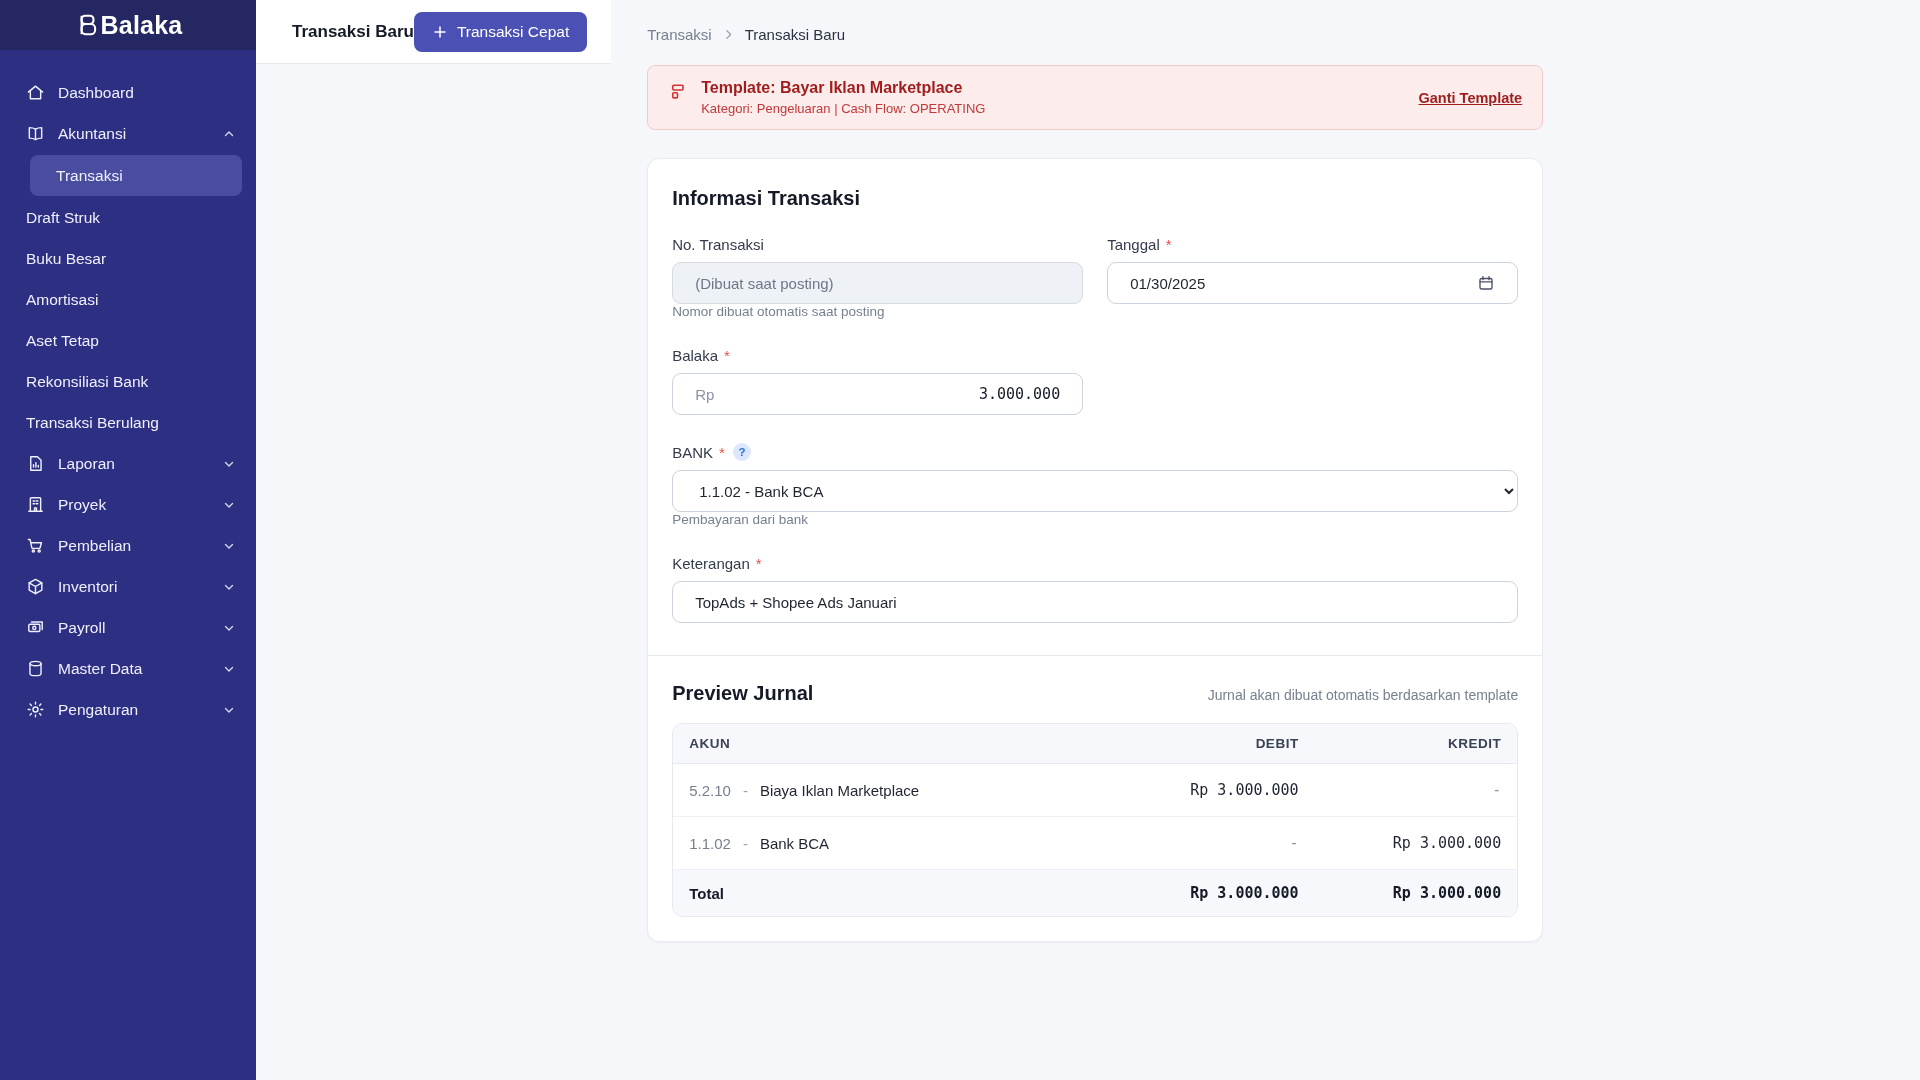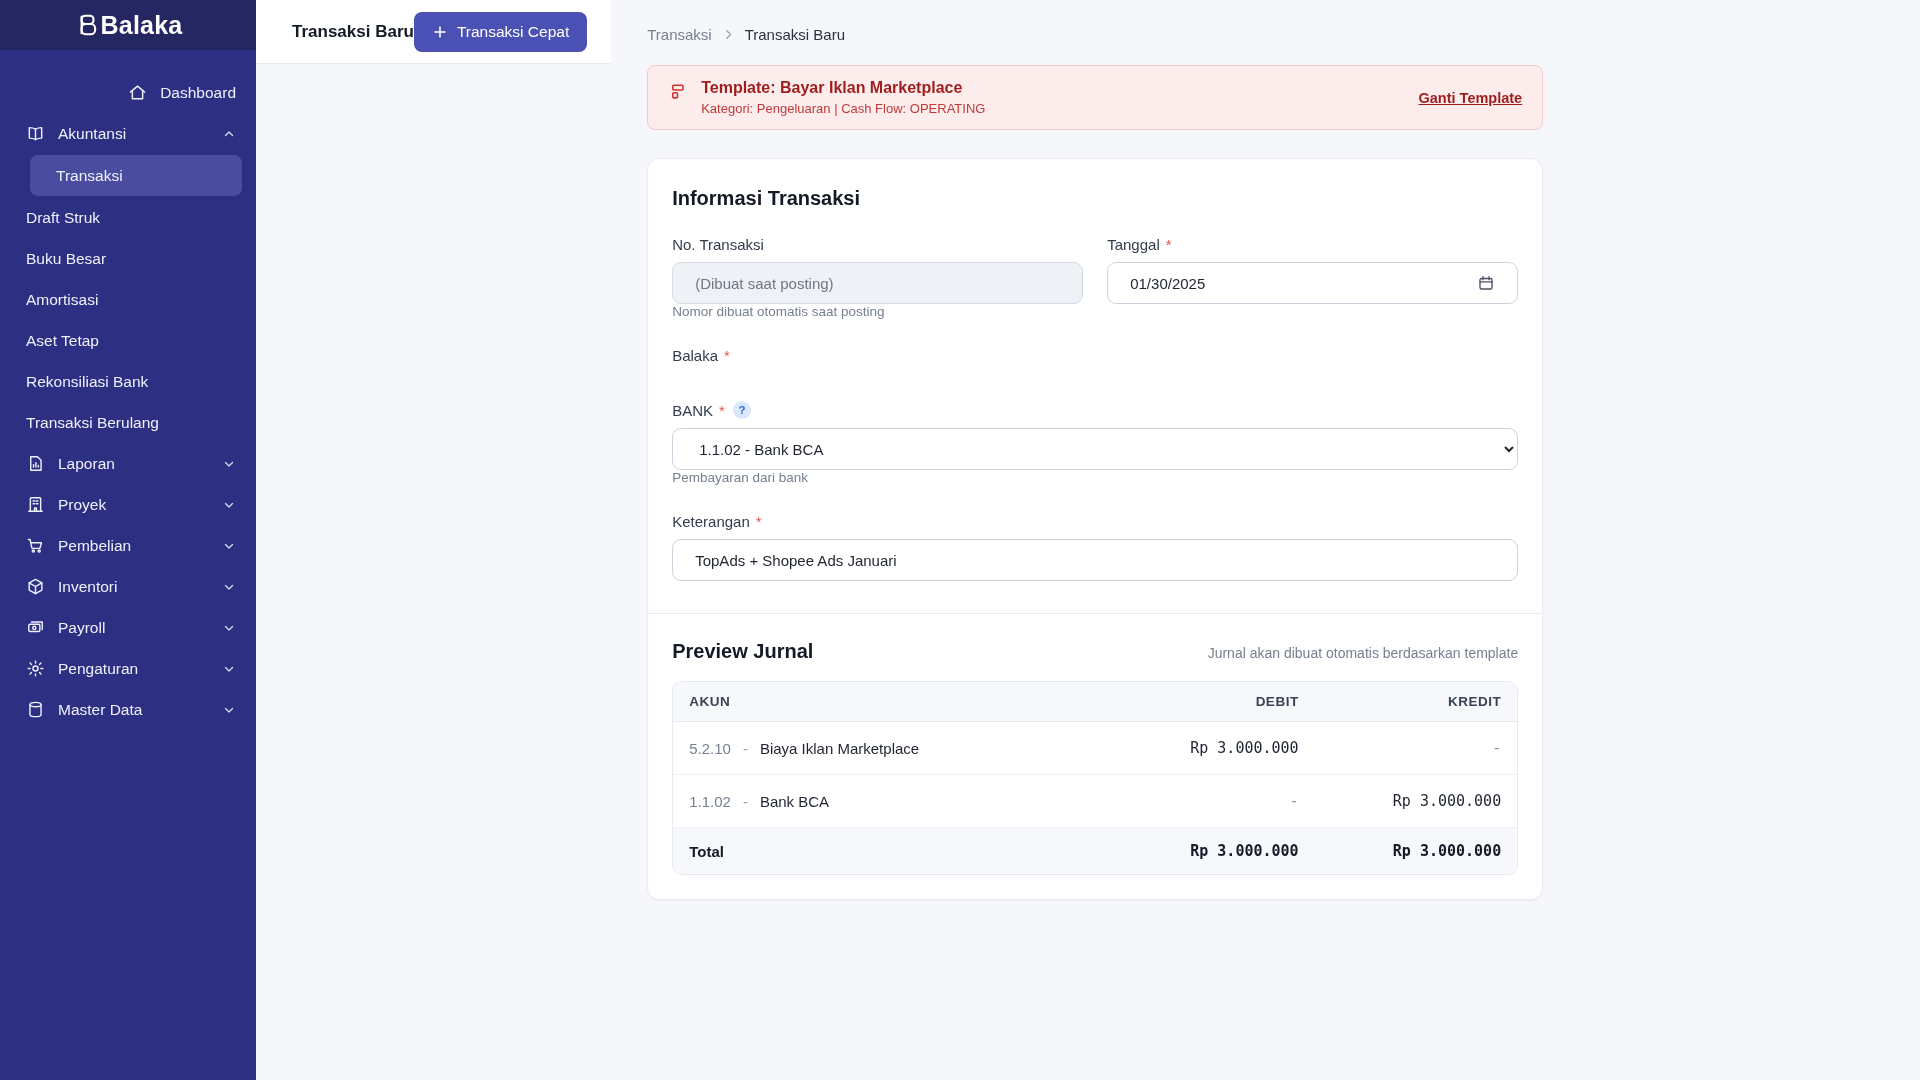--- a/index.html
+++ b/index.html
@@ -10,21 +10,21 @@
     display:flex;
   }
   .mono { font-family:"DejaVu Sans Mono", monospace; }
 
   
   .sidebar { width:256px; min-width:256px; height:1080px; background:#2d2f82; color:#eef0fb; display:flex; flex-direction:column; }
   .logo-band { height:50px; background:#252763; display:flex; align-items:center; justify-content:center; gap:1px; cursor:pointer; }
   .logo-band svg { width:26px; height:26px; }
   .logo-text { font-size:25px; font-weight:700; color:#ffffff; letter-spacing:.2px; }
   .nav { padding-top:22px; }
-  .nav-item { height:41px; display:flex; align-items:center; gap:13px; padding:0 20px 0 26px; font-size:15.5px; cursor:pointer; color:#eef0fb;justify-content:flex-end; }
+  .nav-item { height:41px; display:flex; align-items:center; gap:13px; padding:0 20px 0 26px; font-size:15.5px; cursor:pointer; color:#eef0fb; }
   .nav-item svg { width:19px; height:19px; flex:0 0 auto; }
   .nav-item .chev { margin-left:auto; width:14px; height:14px; opacity:.9; }
   .sub-item { height:41px; display:flex; align-items:center; font-size:15.5px; padding-left:26px; cursor:pointer; color:#eef0fb; }
   .sub-item.active { background:#4a4ca0; border-radius:8px; margin:1px 14px 1px 30px; padding-left:26px; }
 
   
   .main { flex:1; display:flex; flex-direction:row; height:1080px; }
   .topbar { height:64px; background:#ffffff; border-bottom:1px solid #e7e9f0; display:flex; align-items:center; justify-content:space-between; padding:0 24px 0 36px; }
   .page-title { font-size:17px; font-weight:600; color:#141a26; }
   .quick-btn { background:#4a50b4; color:#fff; border:none; border-radius:8px; height:40px; padding:0 18px; font-size:15.5px; font-family:"Liberation Sans", sans-serif; display:flex; align-items:center; gap:9px; cursor:pointer; }
@@ -195,35 +195,35 @@
           <circle cx="10.5" cy="12.5" r="2"></circle>
         </svg>
       <span>Payroll</span>
       <svg class="chev" viewBox="0 0 24 24" fill="none" stroke="currentColor" stroke-width="2.2" stroke-linecap="round" stroke-linejoin="round">
           <path d="M6 9.5l6 6 6-6"></path>
         </svg>
     </div>
 
     <div class="nav-item">
       <svg viewBox="0 0 24 24" fill="none" stroke="currentColor" stroke-width="1.8" stroke-linecap="round" stroke-linejoin="round">
+          <ellipse cx="12" cy="5.8" rx="7" ry="2.8"></ellipse>
+          <path d="M5 5.8v12.4c0 1.5 3.1 2.8 7 2.8s7-1.3 7-2.8V5.8"></path>
+        </svg>
+      <span>Master Data</span>
+      <svg class="chev" viewBox="0 0 24 24" fill="none" stroke="currentColor" stroke-width="2.2" stroke-linecap="round" stroke-linejoin="round">
+          <path d="M6 9.5l6 6 6-6"></path>
+        </svg>
+    </div>
+
+    <div class="nav-item">
+      <svg viewBox="0 0 24 24" fill="none" stroke="currentColor" stroke-width="1.8" stroke-linecap="round" stroke-linejoin="round">
           <circle cx="12" cy="12" r="3.2"></circle>
           <path d="M12 2.8v2.4M12 18.8v2.4M2.8 12h2.4M18.8 12h2.4M5.2 5.2l1.7 1.7M17.1 17.1l1.7 1.7M5.2 18.8l1.7-1.7M17.1 6.9l1.7-1.7"></path>
         </svg>
       <span>Pengaturan</span>
-      <svg class="chev" viewBox="0 0 24 24" fill="none" stroke="currentColor" stroke-width="2.2" stroke-linecap="round" stroke-linejoin="round">
-          <path d="M6 9.5l6 6 6-6"></path>
-        </svg>
-    </div>
-
-    <div class="nav-item">
-      <svg viewBox="0 0 24 24" fill="none" stroke="currentColor" stroke-width="1.8" stroke-linecap="round" stroke-linejoin="round">
-          <ellipse cx="12" cy="5.8" rx="7" ry="2.8"></ellipse>
-          <path d="M5 5.8v12.4c0 1.5 3.1 2.8 7 2.8s7-1.3 7-2.8V5.8"></path>
-        </svg>
-      <span>Master Data</span>
       <svg class="chev" viewBox="0 0 24 24" fill="none" stroke="currentColor" stroke-width="2.2" stroke-linecap="round" stroke-linejoin="round">
           <path d="M6 9.5l6 6 6-6"></path>
         </svg>
     </div>
   </nav>
 </aside>
 
 <div class="main">
 
   <header class="topbar">
@@ -287,20 +287,24 @@
             </div>
           </div>
         </div>
 
         <div class="grid2 mt28">
           <div>
             <div class="field-label">
                 <span>Balaka</span>
                 <span class="req">*</span>
               </div>
+            <div class="faux-input">
+              <span class="prefix">Rp</span>
+              <span class="amount-right mono">3.000.000</span>
+            </div>
           </div>
           <div></div>
         </div>
 
         <div class="mt28">
           <div class="field-label">
             <span>BANK</span>
             <span class="req">*</span>
             <span class="help-badge">?</span>
           </div>

